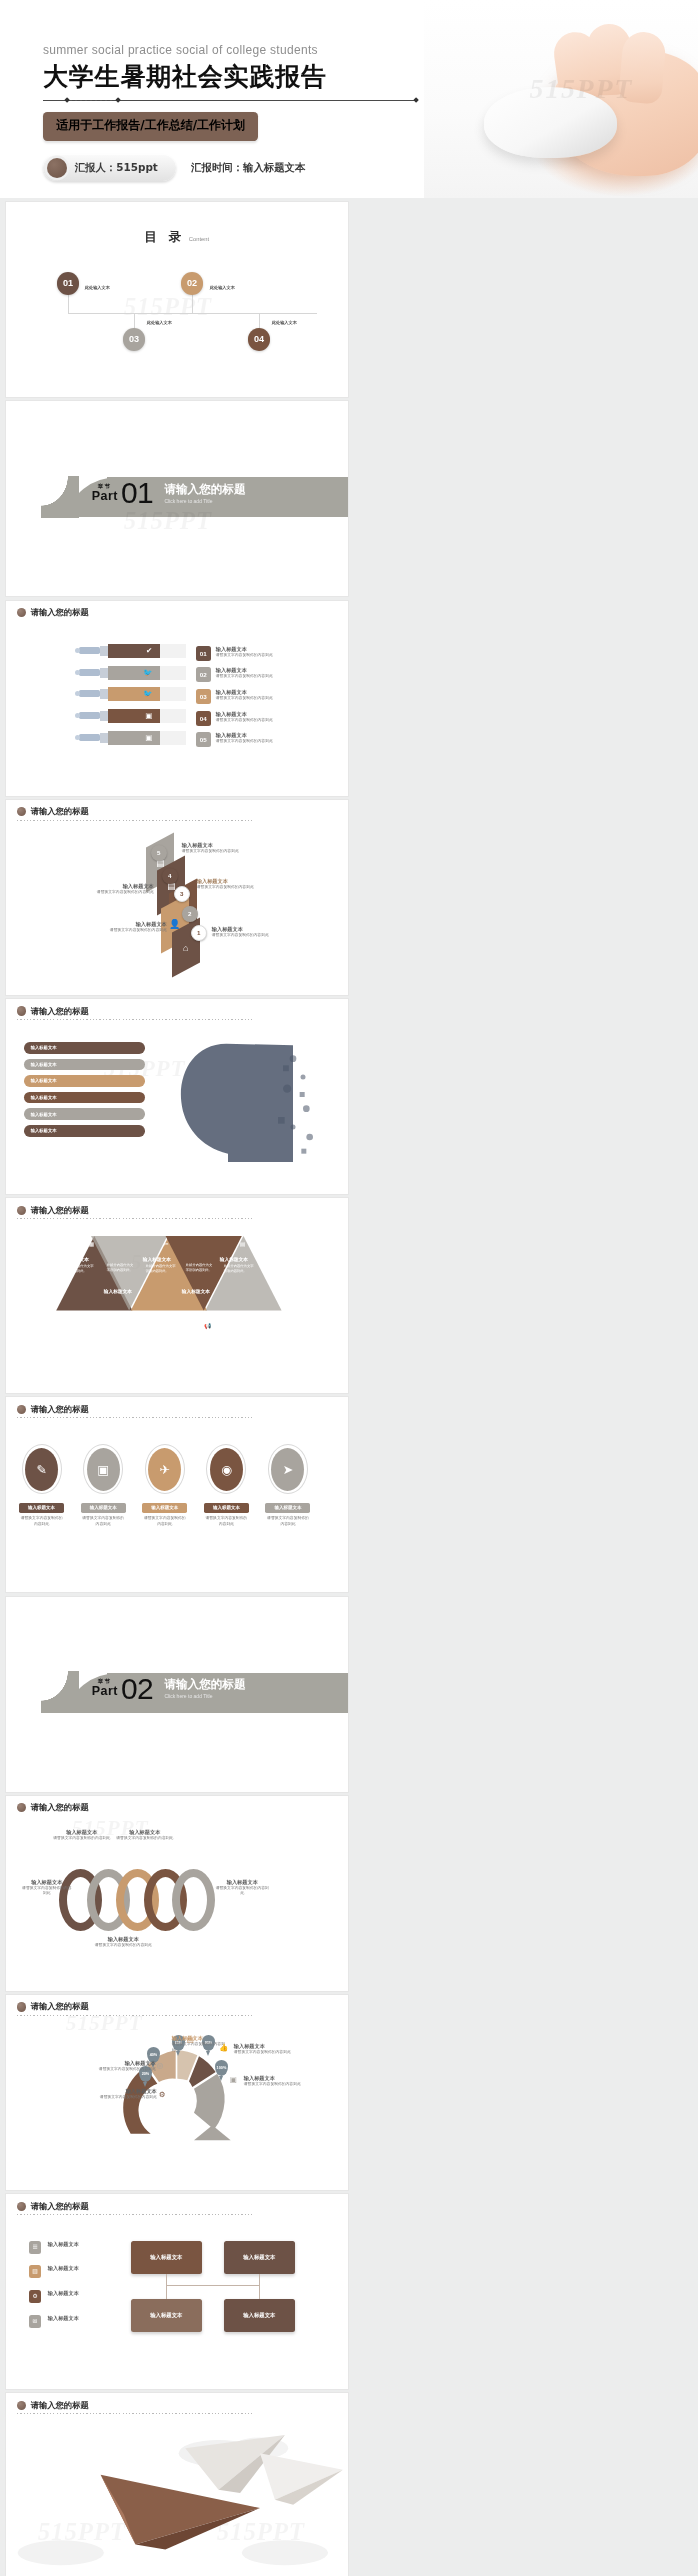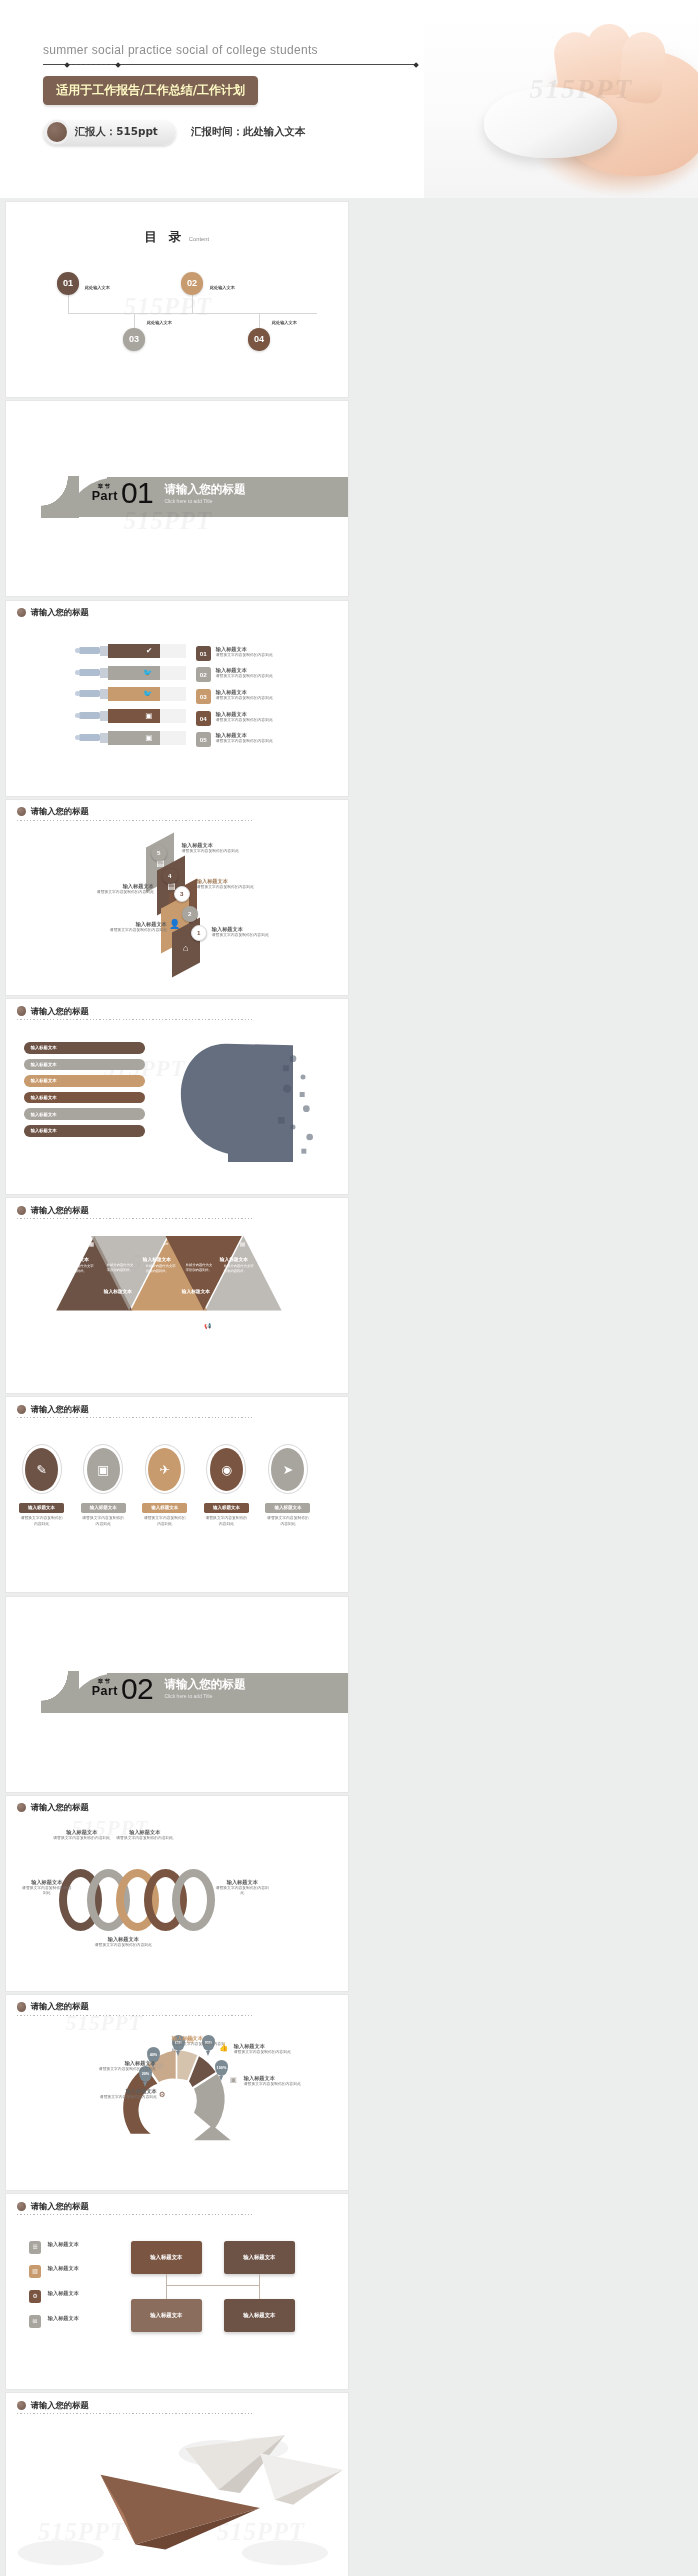--- a/index.html
+++ b/index.html
@@ -61,21 +61,21 @@
   }
   .cover-rule:before {
     content:""; position:absolute; left:0; top:1.7px; width:374px; height:0.8px; background:#4a4a4a;
   }
   .cover-rule .dot { position:absolute; top:0; width:4.2px; height:4.2px; background:#333; border-radius:0.8px; transform: rotate(45deg); }
   .cover-rule .d1 { left: 21.6px; } .cover-rule .d2 { left: 73px; } .cover-rule .d3 { left: 371px; }
   .cover-rule .dashes { position:absolute; left:26.6px; top:1.7px; width:45px; height:0.8px;
     background: repeating-linear-gradient(90deg,#555 0 2.5px, transparent 2.5px 5px); }
   .cover-sub {
     margin-top: 8.3px; display:inline-block;
-    background: #7d6254; color:#fef9c3; font-weight:700; font-size: 12px;
+    background: #7d6254; color:#000000; font-weight:700; font-size: 12px;
     padding: 5.8px 13.3px 6.6px 13.3px; border-radius: 4.2px;
     box-shadow: 0 1.7px 2.5px rgba(0,0,0,.12);
     font-family: "DejaVu Sans", sans-serif;
   }
   .cover-meta { margin-top: 13.3px; display:flex; align-items:center; gap: 15px; }
   .pill {
     display:flex; align-items:center; gap:7.5px;
     background: linear-gradient(180deg,#fbfbfb,#e2e2e2);
     border-radius: 25px; padding: 3.3px 18.3px 3.3px 4.2px;
     box-shadow: 0 1.7px 2.5px rgba(0,0,0,.14), inset 0 0.8px 0 #fff;
@@ -194,33 +194,34 @@
   <div class="cover">
     <div class="cover-photo">
       <div class="hand"></div>
       <div class="finger" style="left:48%;top:16%;transform:rotate(-8deg)"></div>
       <div class="finger" style="left:60%;top:12%;transform:rotate(-2deg)"></div>
       <div class="finger" style="left:72%;top:16%;transform:rotate(5deg)"></div>
     </div>
     <div class="cover-wm">515PPT</div>
     <div class="cover-inner">
       <div class="cover-eyebrow">summer social practice social of college students</div>
+      <div class="cover-title">大学生暑期社会实践报告</div>
       <div class="cover-rule">
         <div class="dashes"></div>
           <div class="dot d1"></div>
           <div class="dot d2"></div>
           <div class="dot d3"></div>
       </div>
       <div class="cover-sub">适用于工作报告/工作总结/工作计划</div>
       <div class="cover-meta">
         <div class="pill">
           <div class="knob"></div>
           <div class="ptxt">汇报人：515ppt</div>
         </div>
-        <div class="cover-date">汇报时间：此处输入文本</div>
+        <div class="cover-date">汇报时间：输入标题文本</div>
       </div>
     </div>
   </div>
 
   <div class="grid">
 
     <div class="slide">
       <div class="toc-h">
         <span class="zh">目 录</span><span class="en">Content</span>
       </div>

